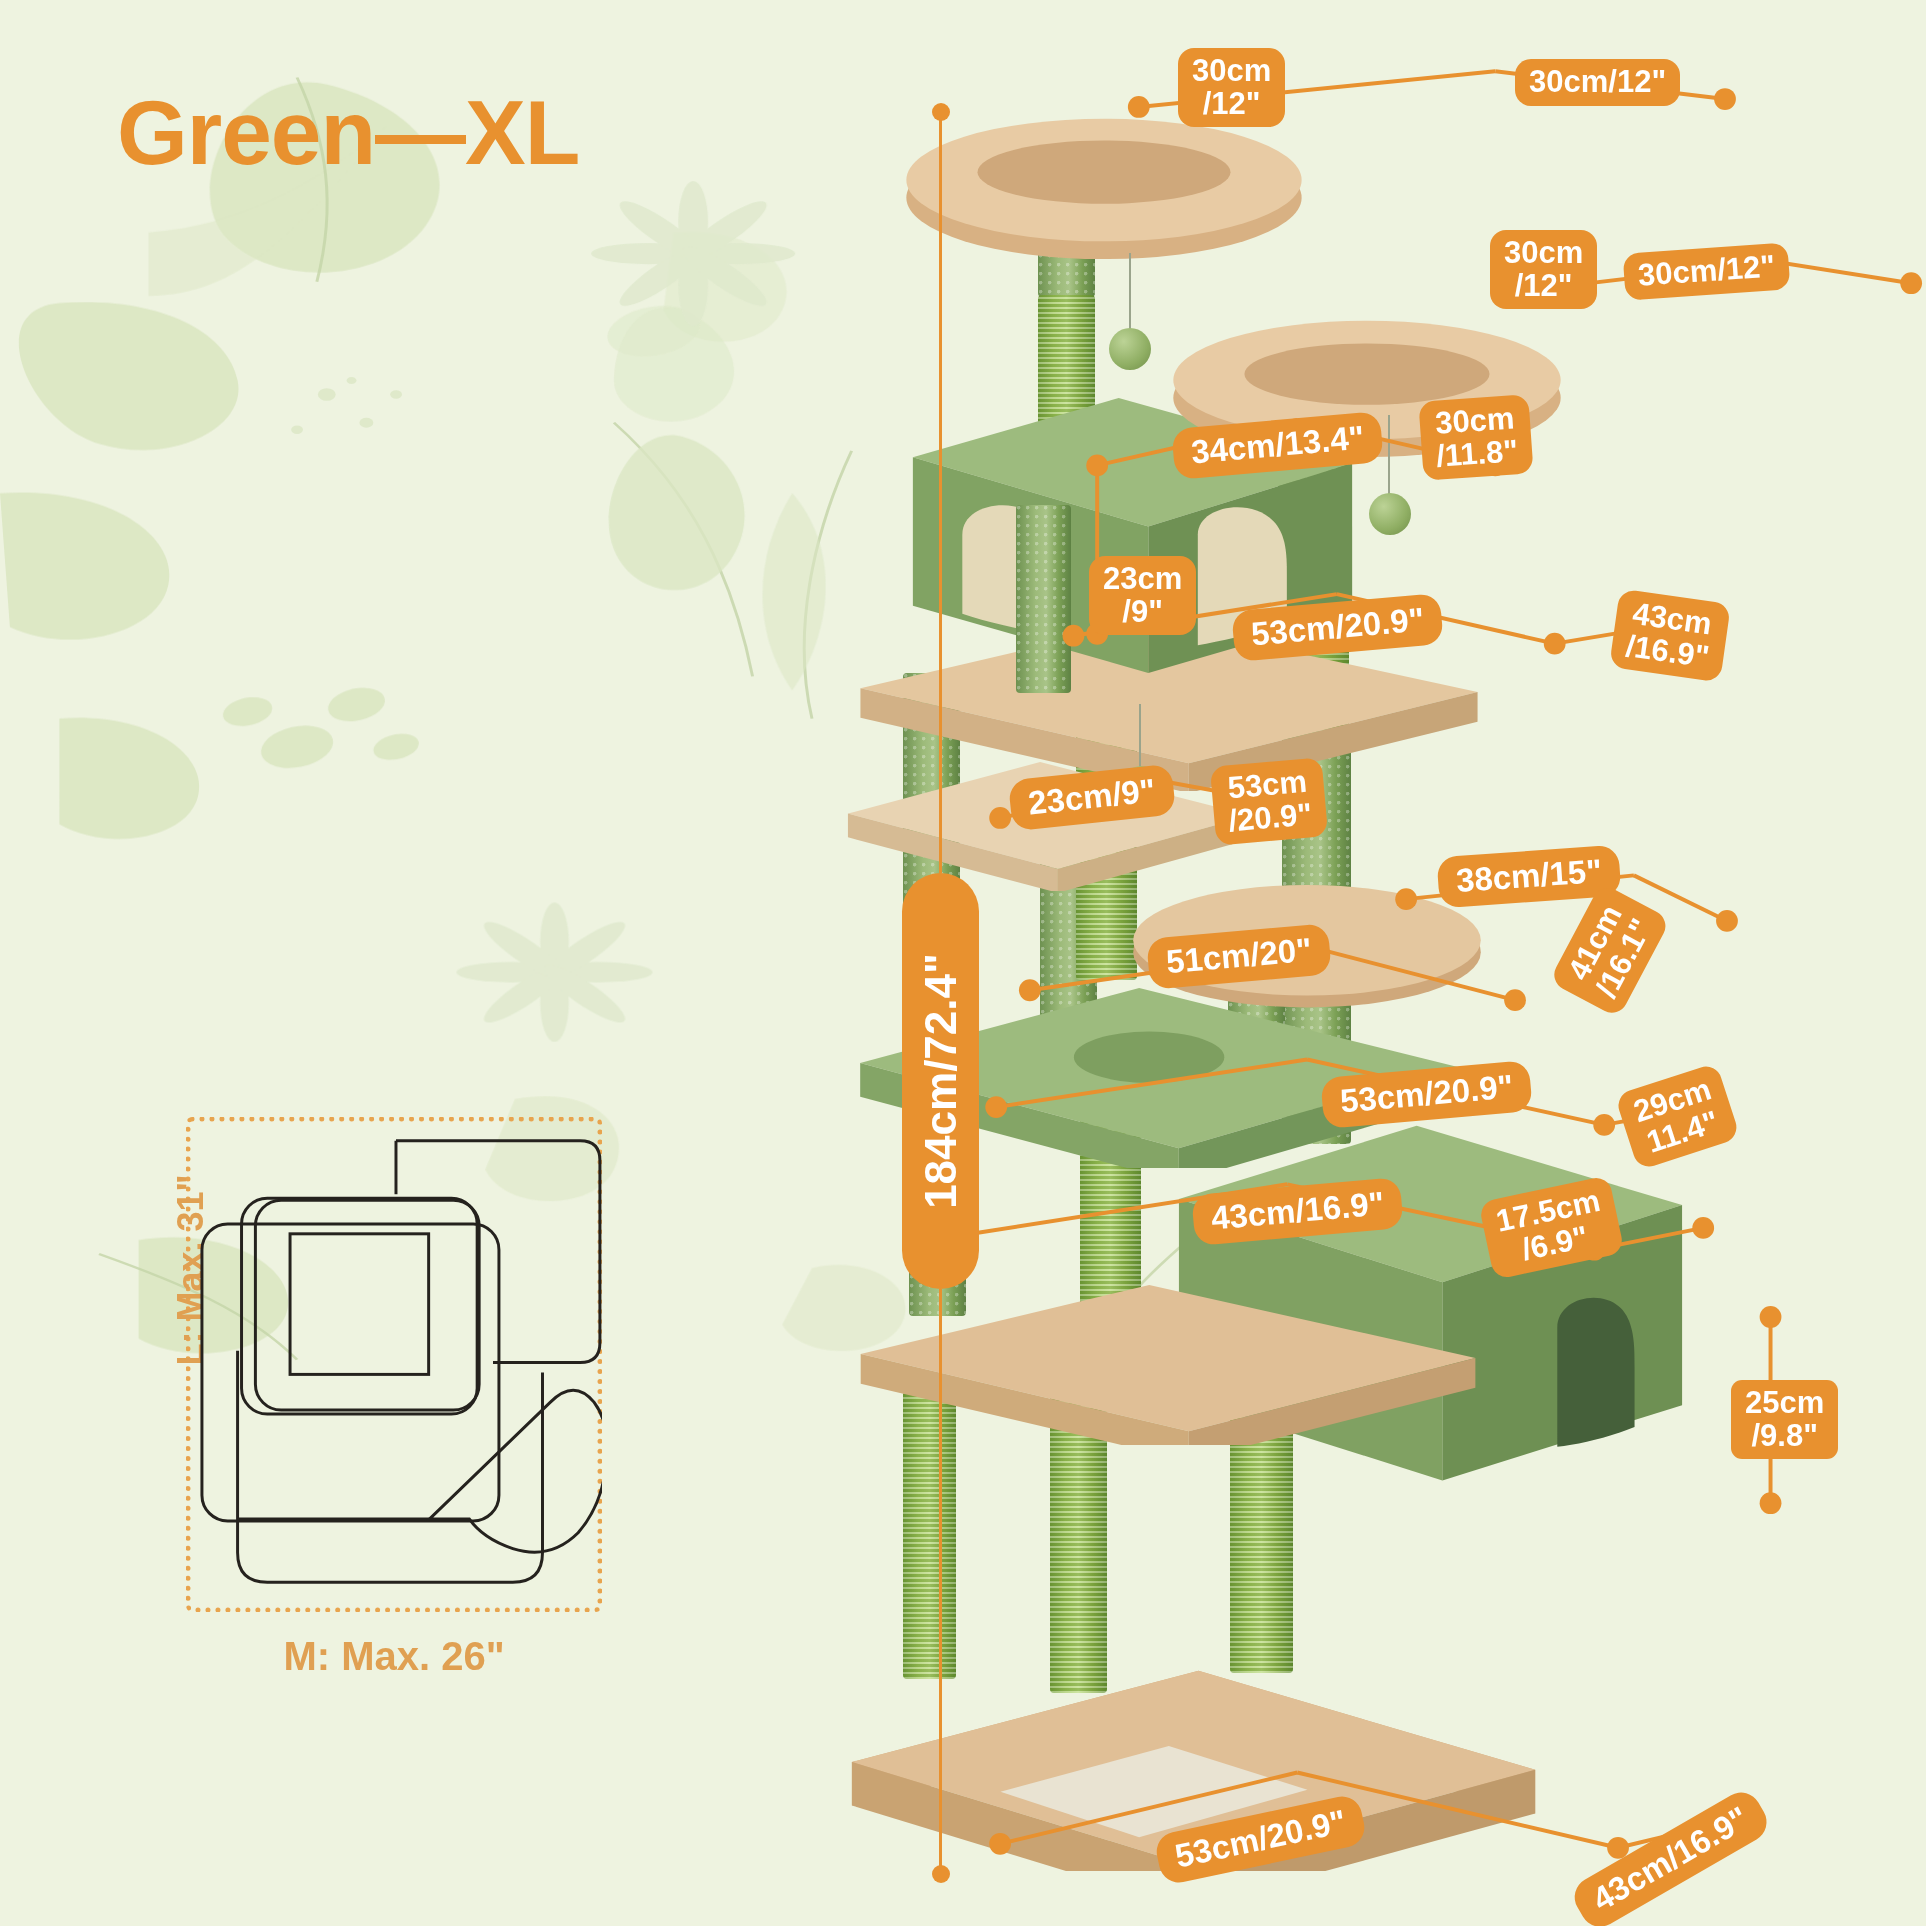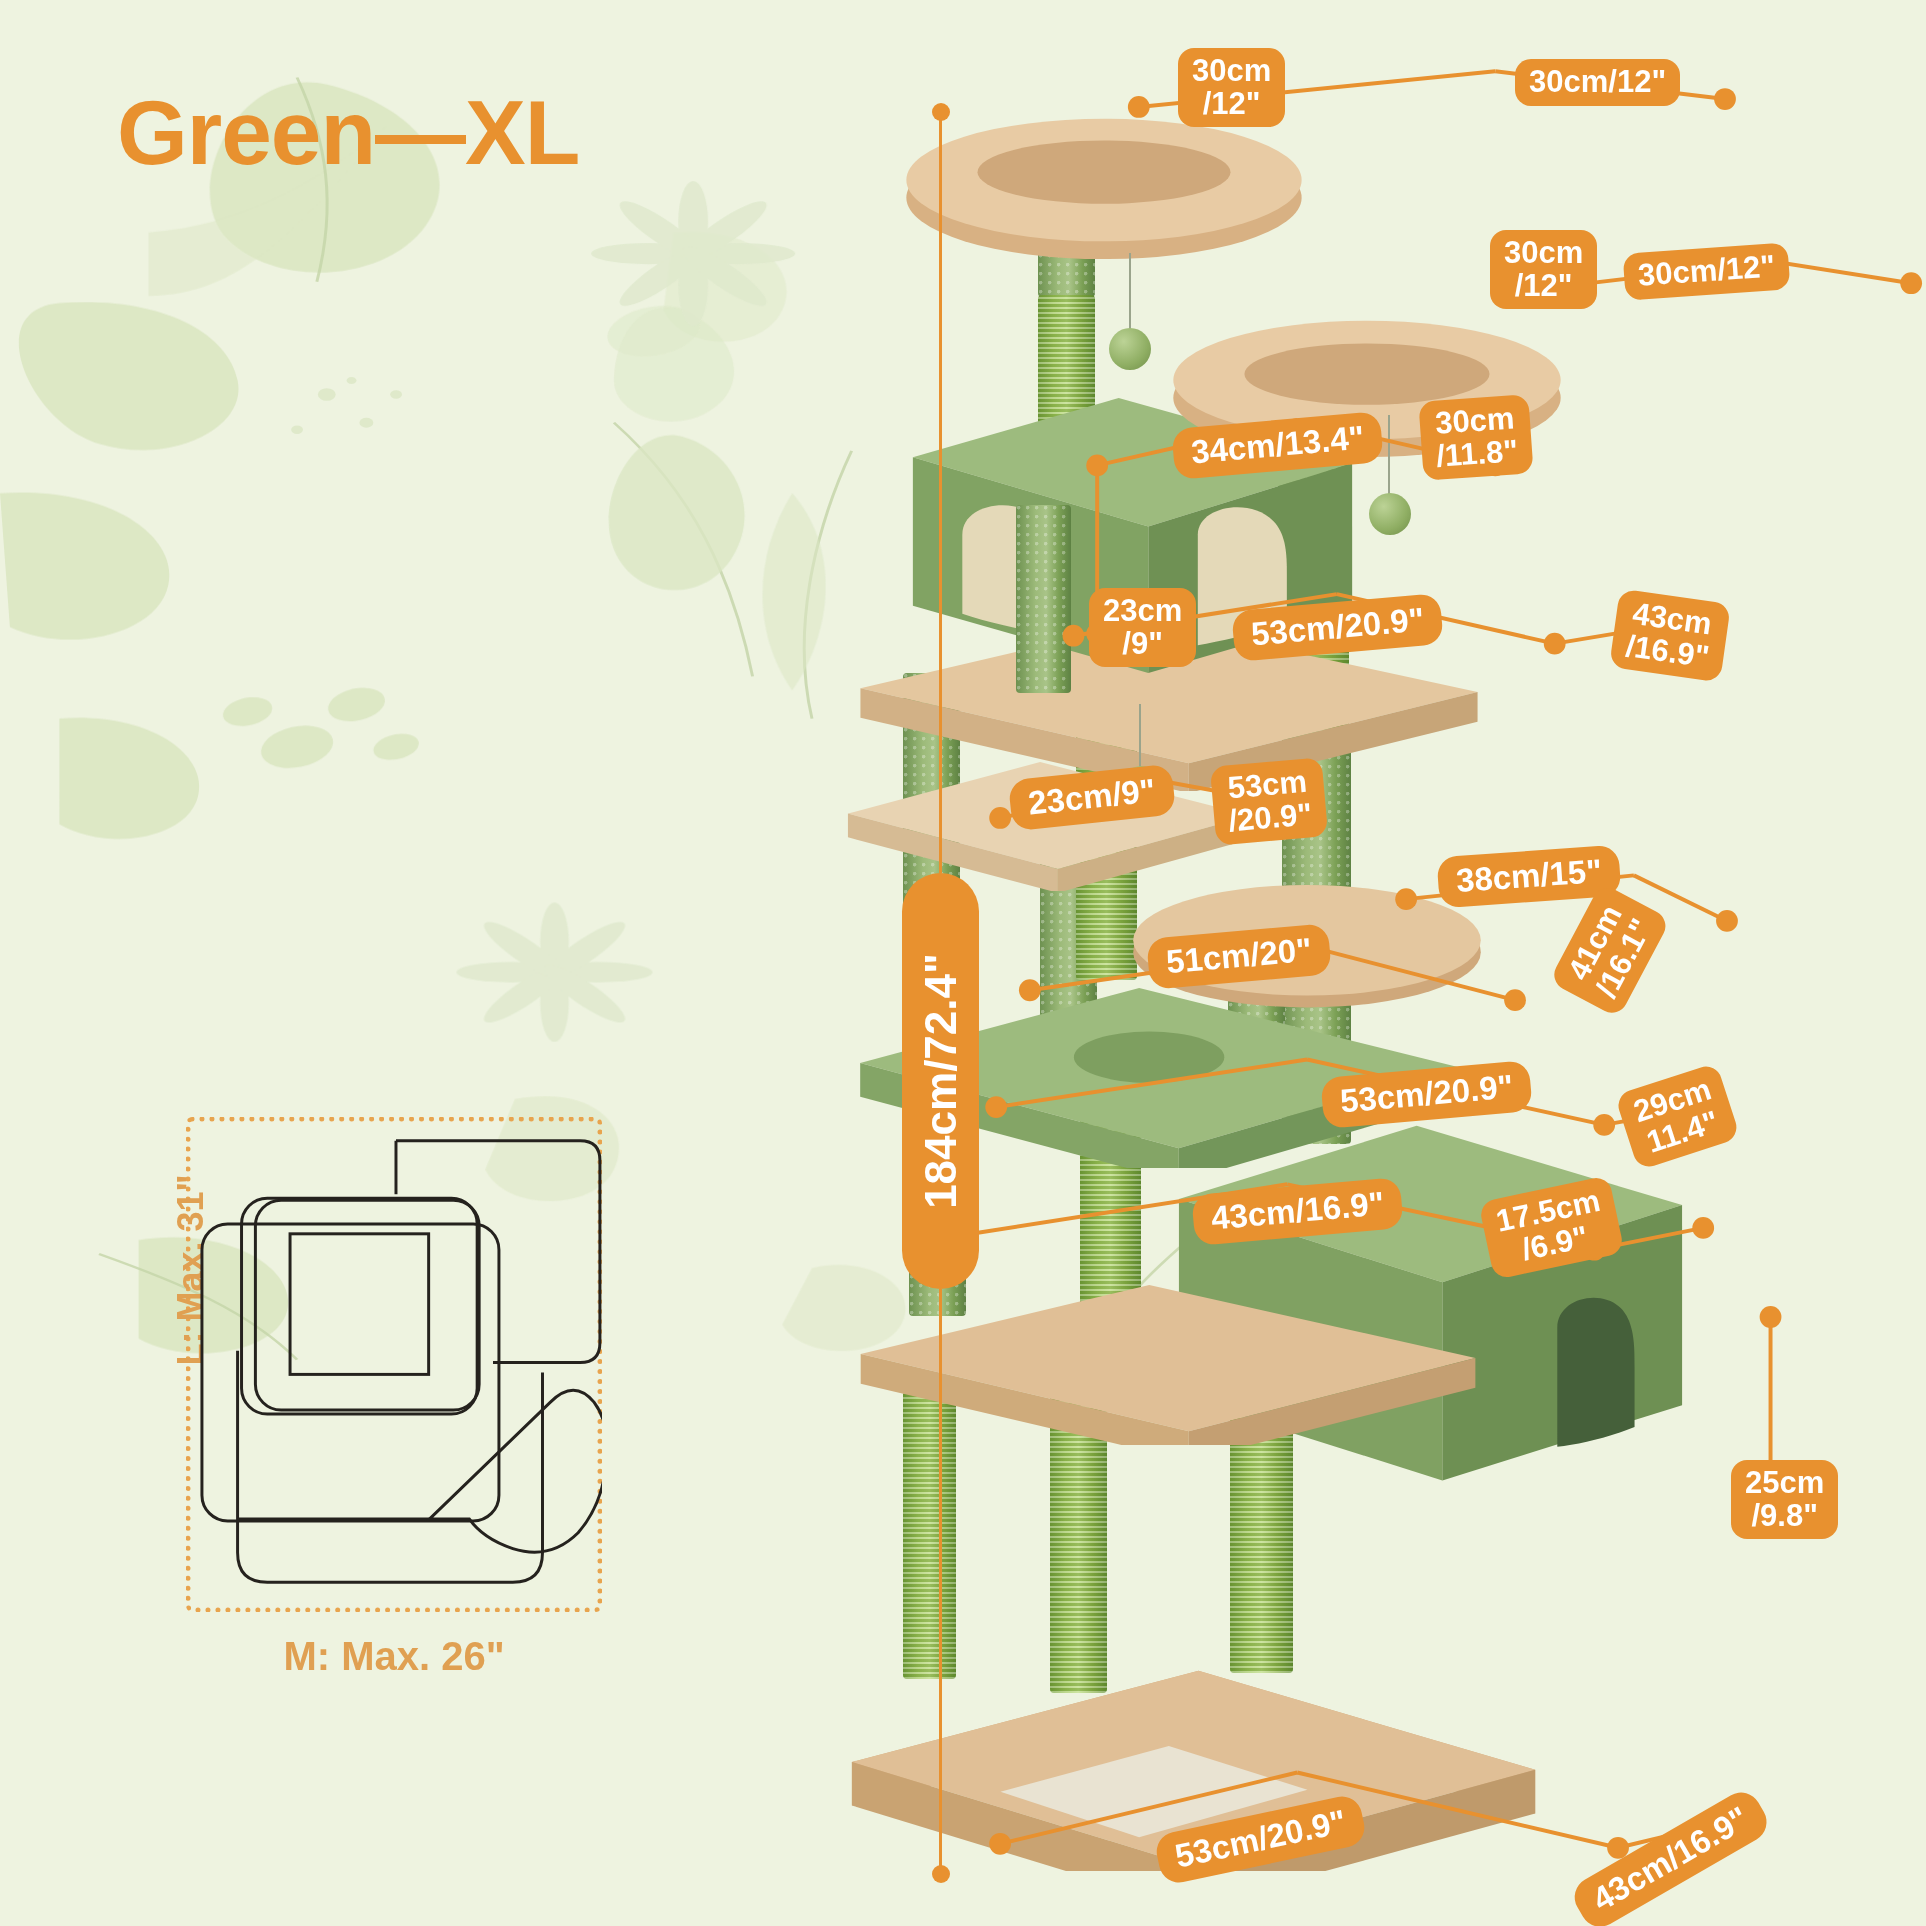--- a/index.html
+++ b/index.html
@@ -335,41 +335,41 @@
 /12"</div>
   <div class="pill s1" style="left:1515px;top:59px;">30cm/12"</div>
 
   <div class="pill s1" style="left:1490px;top:230px;">30cm
 /12"</div>
   <div class="pill s1" style="left:1624px;top:248px;transform:rotate(-4deg);">30cm/12"</div>
 
   <div class="pill s2" style="left:1173px;top:420px;transform:rotate(-5deg);">34cm/13.4"</div>
   <div class="pill s1" style="left:1421px;top:398px;transform:rotate(-4deg);">30cm
 /11.8"</div>
-  <div class="pill s1" style="left:1089px;top:588px;">23cm
+  <div class="pill s1" style="left:1089px;top:556px;">23cm
 /9"</div>
 
   <div class="pill s2" style="left:1233px;top:602px;transform:rotate(-5deg);">53cm/20.9"</div>
   <div class="pill s1" style="left:1614px;top:596px;transform:rotate(8deg);">43cm
 /16.9"</div>
 
   <div class="pill s2" style="left:1010px;top:772px;transform:rotate(-6deg);">23cm/9"</div>
   <div class="pill s1" style="left:1213px;top:762px;transform:rotate(-5deg);">53cm
 /20.9"</div>
 
   <div class="pill s2" style="left:1438px;top:851px;transform:rotate(-4deg);">38cm/15"</div>
   <div class="pill s1" style="left:1554px;top:911px;transform:rotate(-62deg);">41cm
 /16.1"</div>
 
   <div class="pill s2" style="left:1148px;top:931px;transform:rotate(-5deg);">51cm/20"</div>
 
   <div class="pill s2" style="left:1322px;top:1069px;transform:rotate(-5deg);">53cm/20.9"</div>
   <div class="pill s1" style="left:1624px;top:1077px;transform:rotate(-18deg);">29cm
 11.4"</div>
-  <div class="pill s1" style="left:1731px;top:1460px;">25cm
+  <div class="pill s1" style="left:1731px;top:1380px;border-radius:11px;">25cm
 /9.8"</div>
 
   <div class="pill s2" style="left:1193px;top:1186px;transform:rotate(-5deg);">43cm/16.9"</div>
   <div class="pill s1" style="left:1485px;top:1188px;transform:rotate(-12deg);">17.5cm
 /6.9"</div>
 
   <div class="pill s2" style="left:1156px;top:1814px;transform:rotate(-12deg);">53cm/20.9"</div>
   <div class="pill s2" style="left:1566px;top:1834px;transform:rotate(-30deg);">43cm/16.9"</div>
 
   <div class="sizebox"></div>

